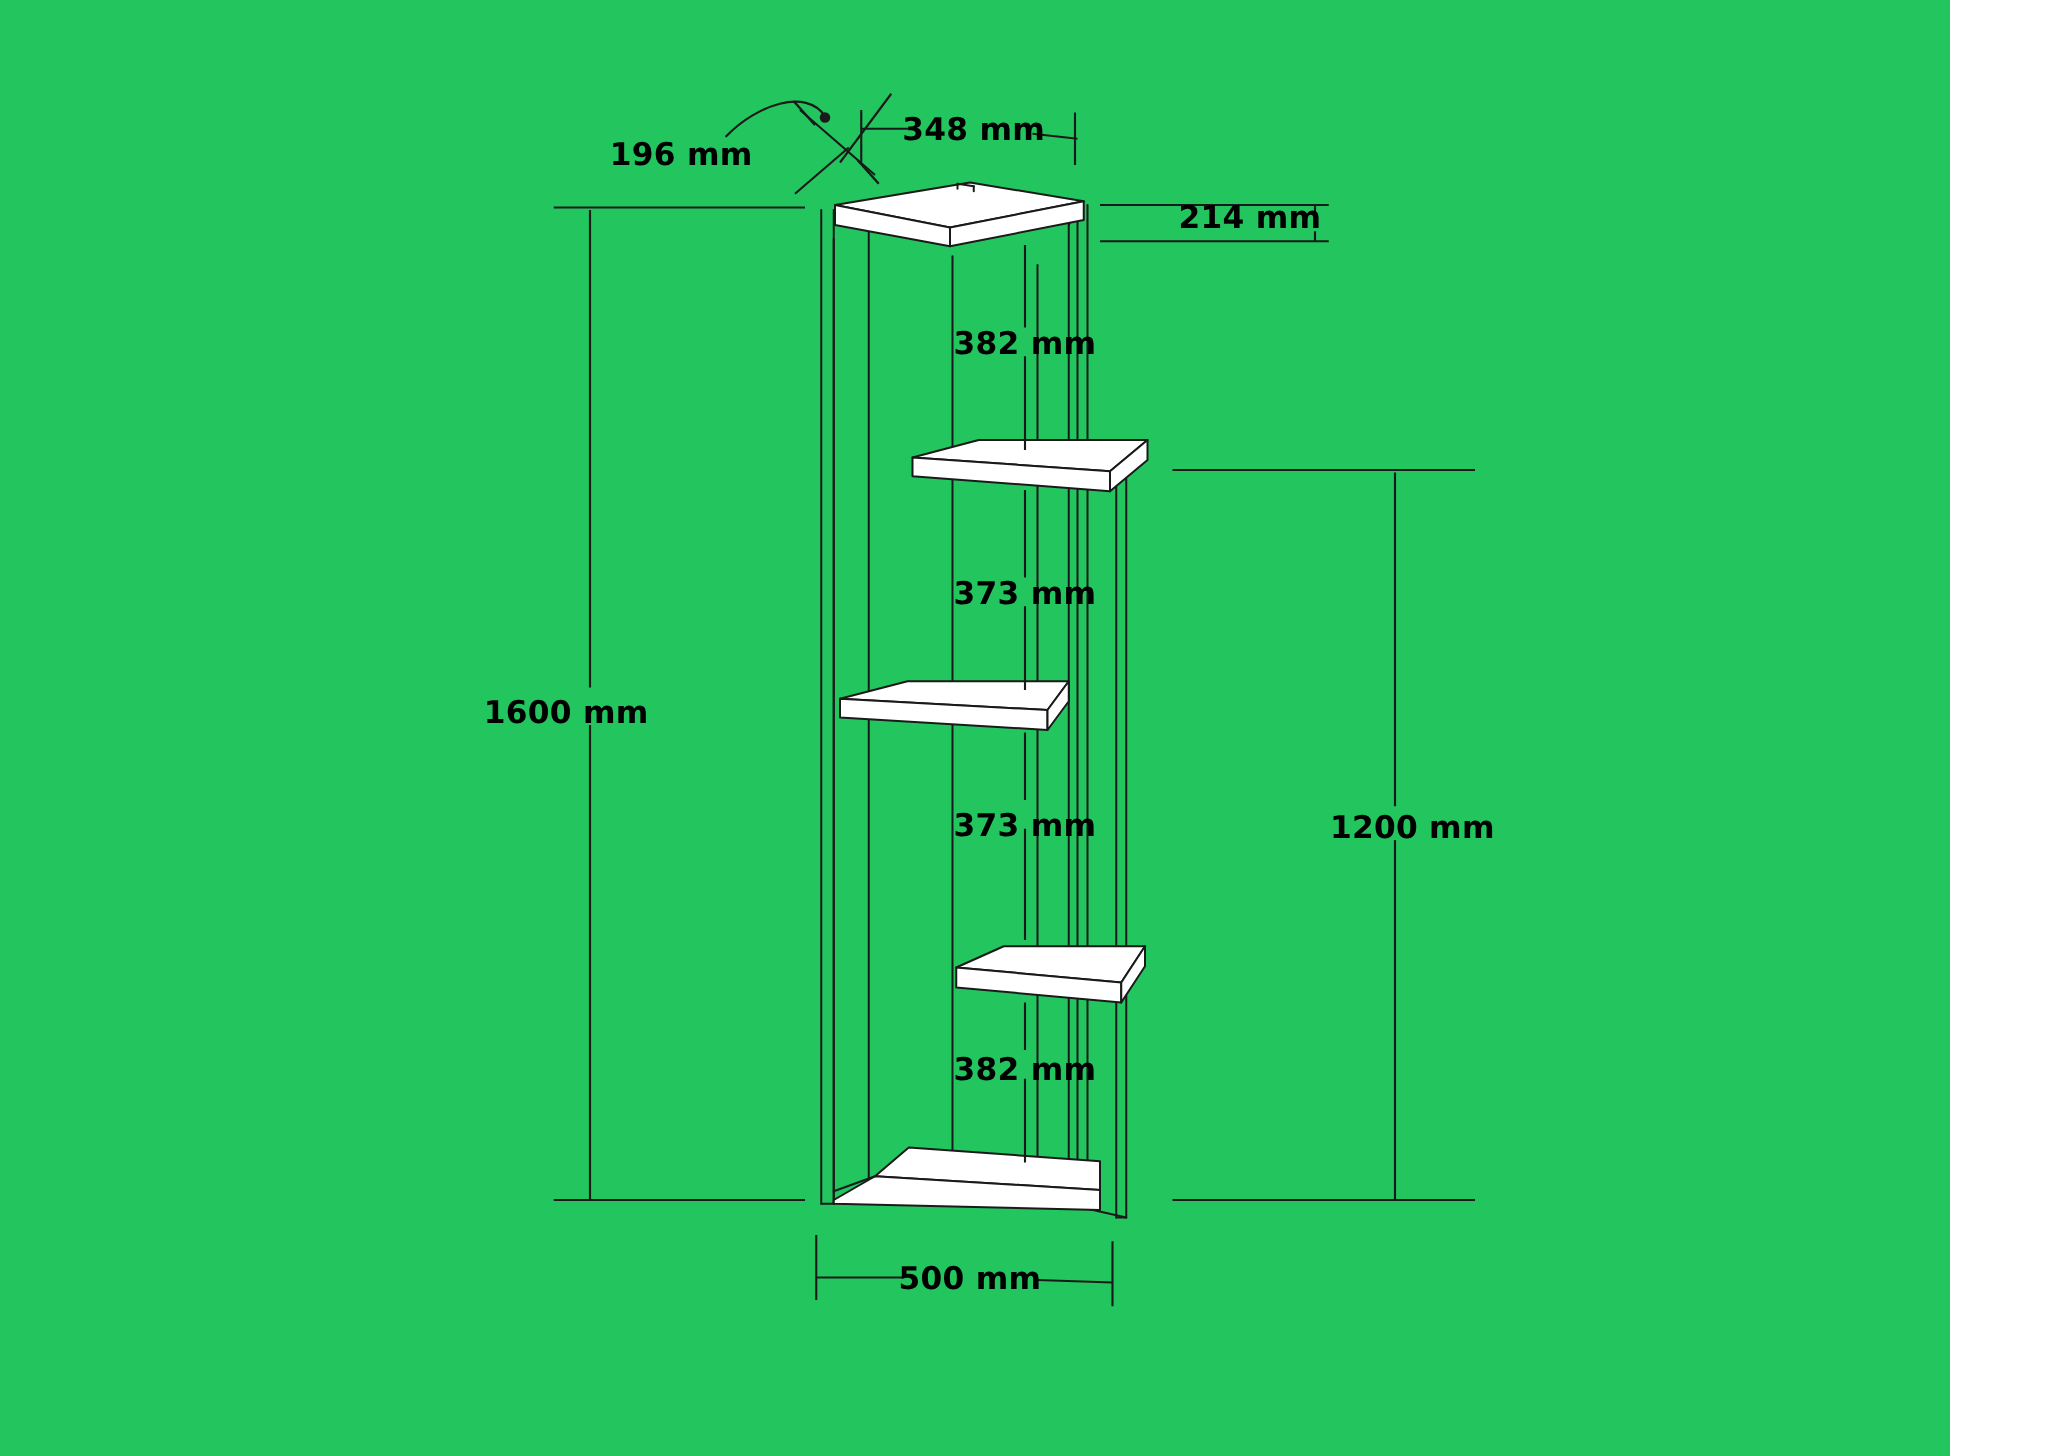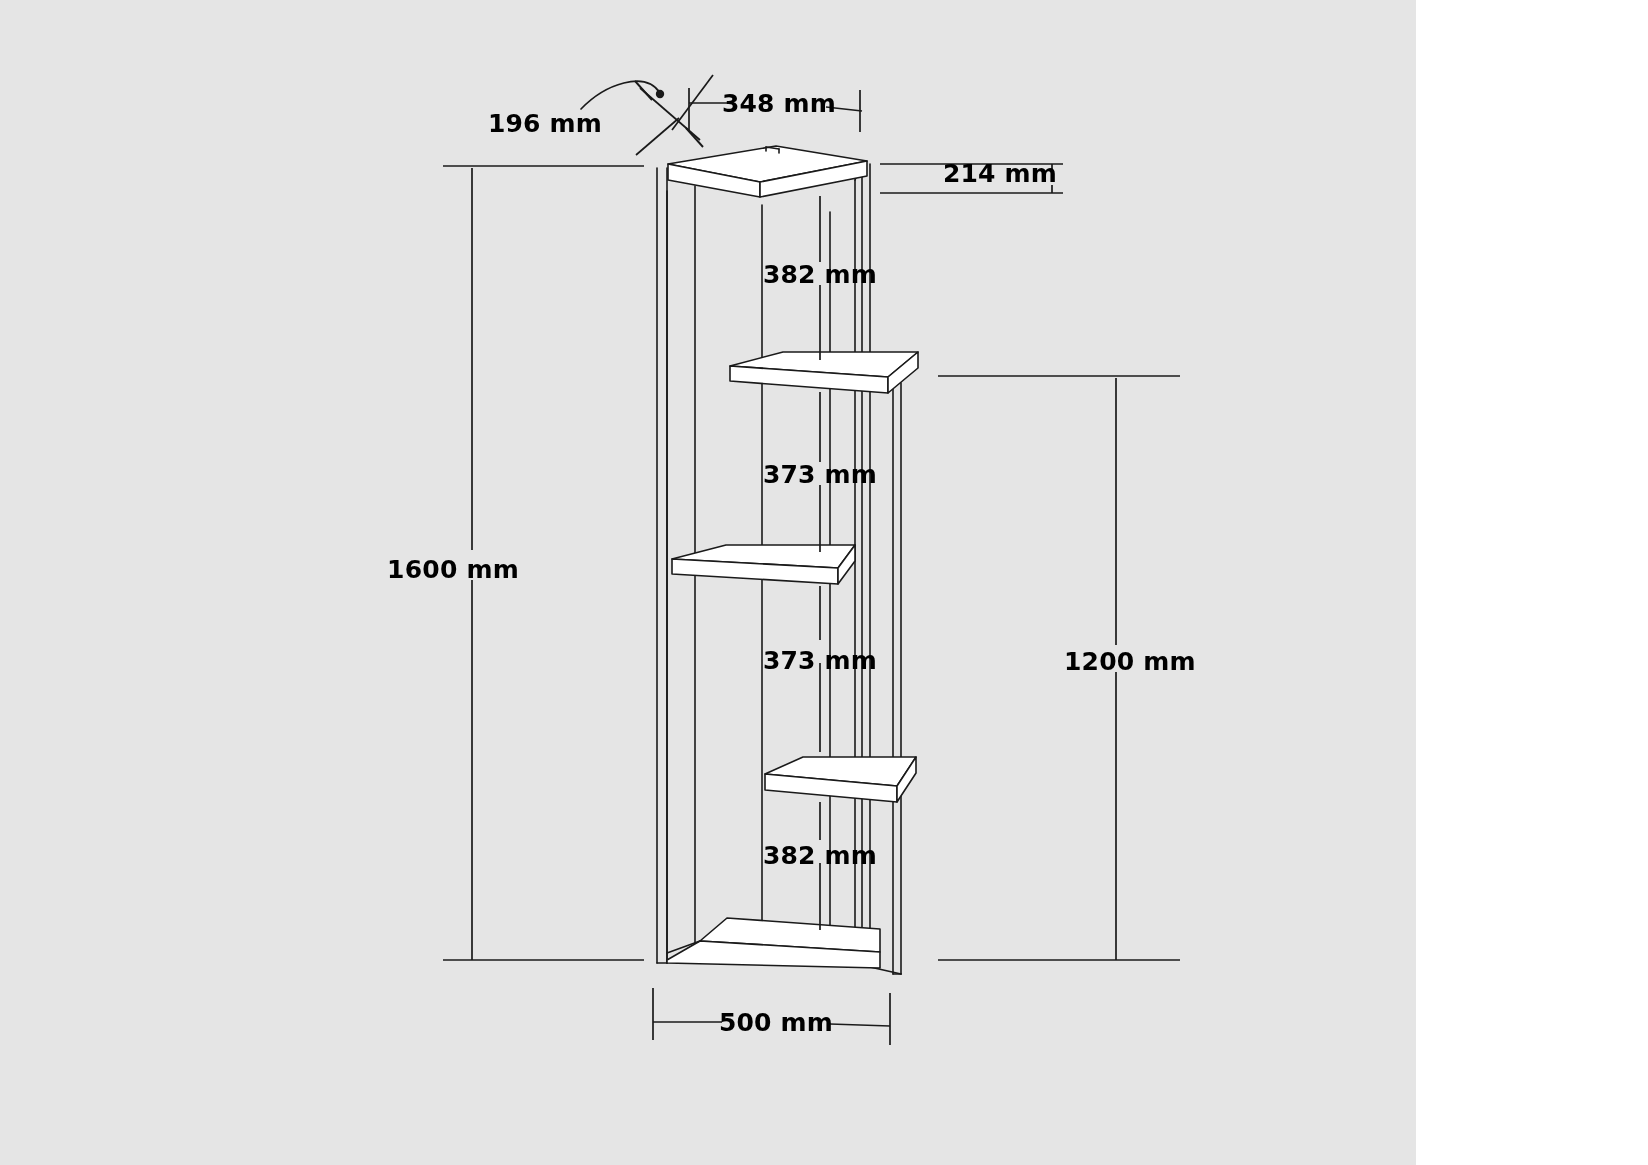--- a/index.html
+++ b/index.html
@@ -9,23 +9,23 @@
     background: #ffffff;
   }
   body {
     width: 1648px;
     height: 1165px;
     overflow: hidden;
     font-family: "DejaVu Sans", "Liberation Sans", sans-serif;
   }
   #drawing-root {
     position: relative;
-    width: 1416px;
+    width: 1560px;
     height: 1165px;
-    background: #e5e5e5;
+    background: #22c55e;
   }
   svg#tech-drawing {
     display: block;
     width: 1648px;
     height: 1165px;
   }
   .obj-line {
     fill: none;
     stroke: #1a1a1a;
     stroke-width: 1.6;

